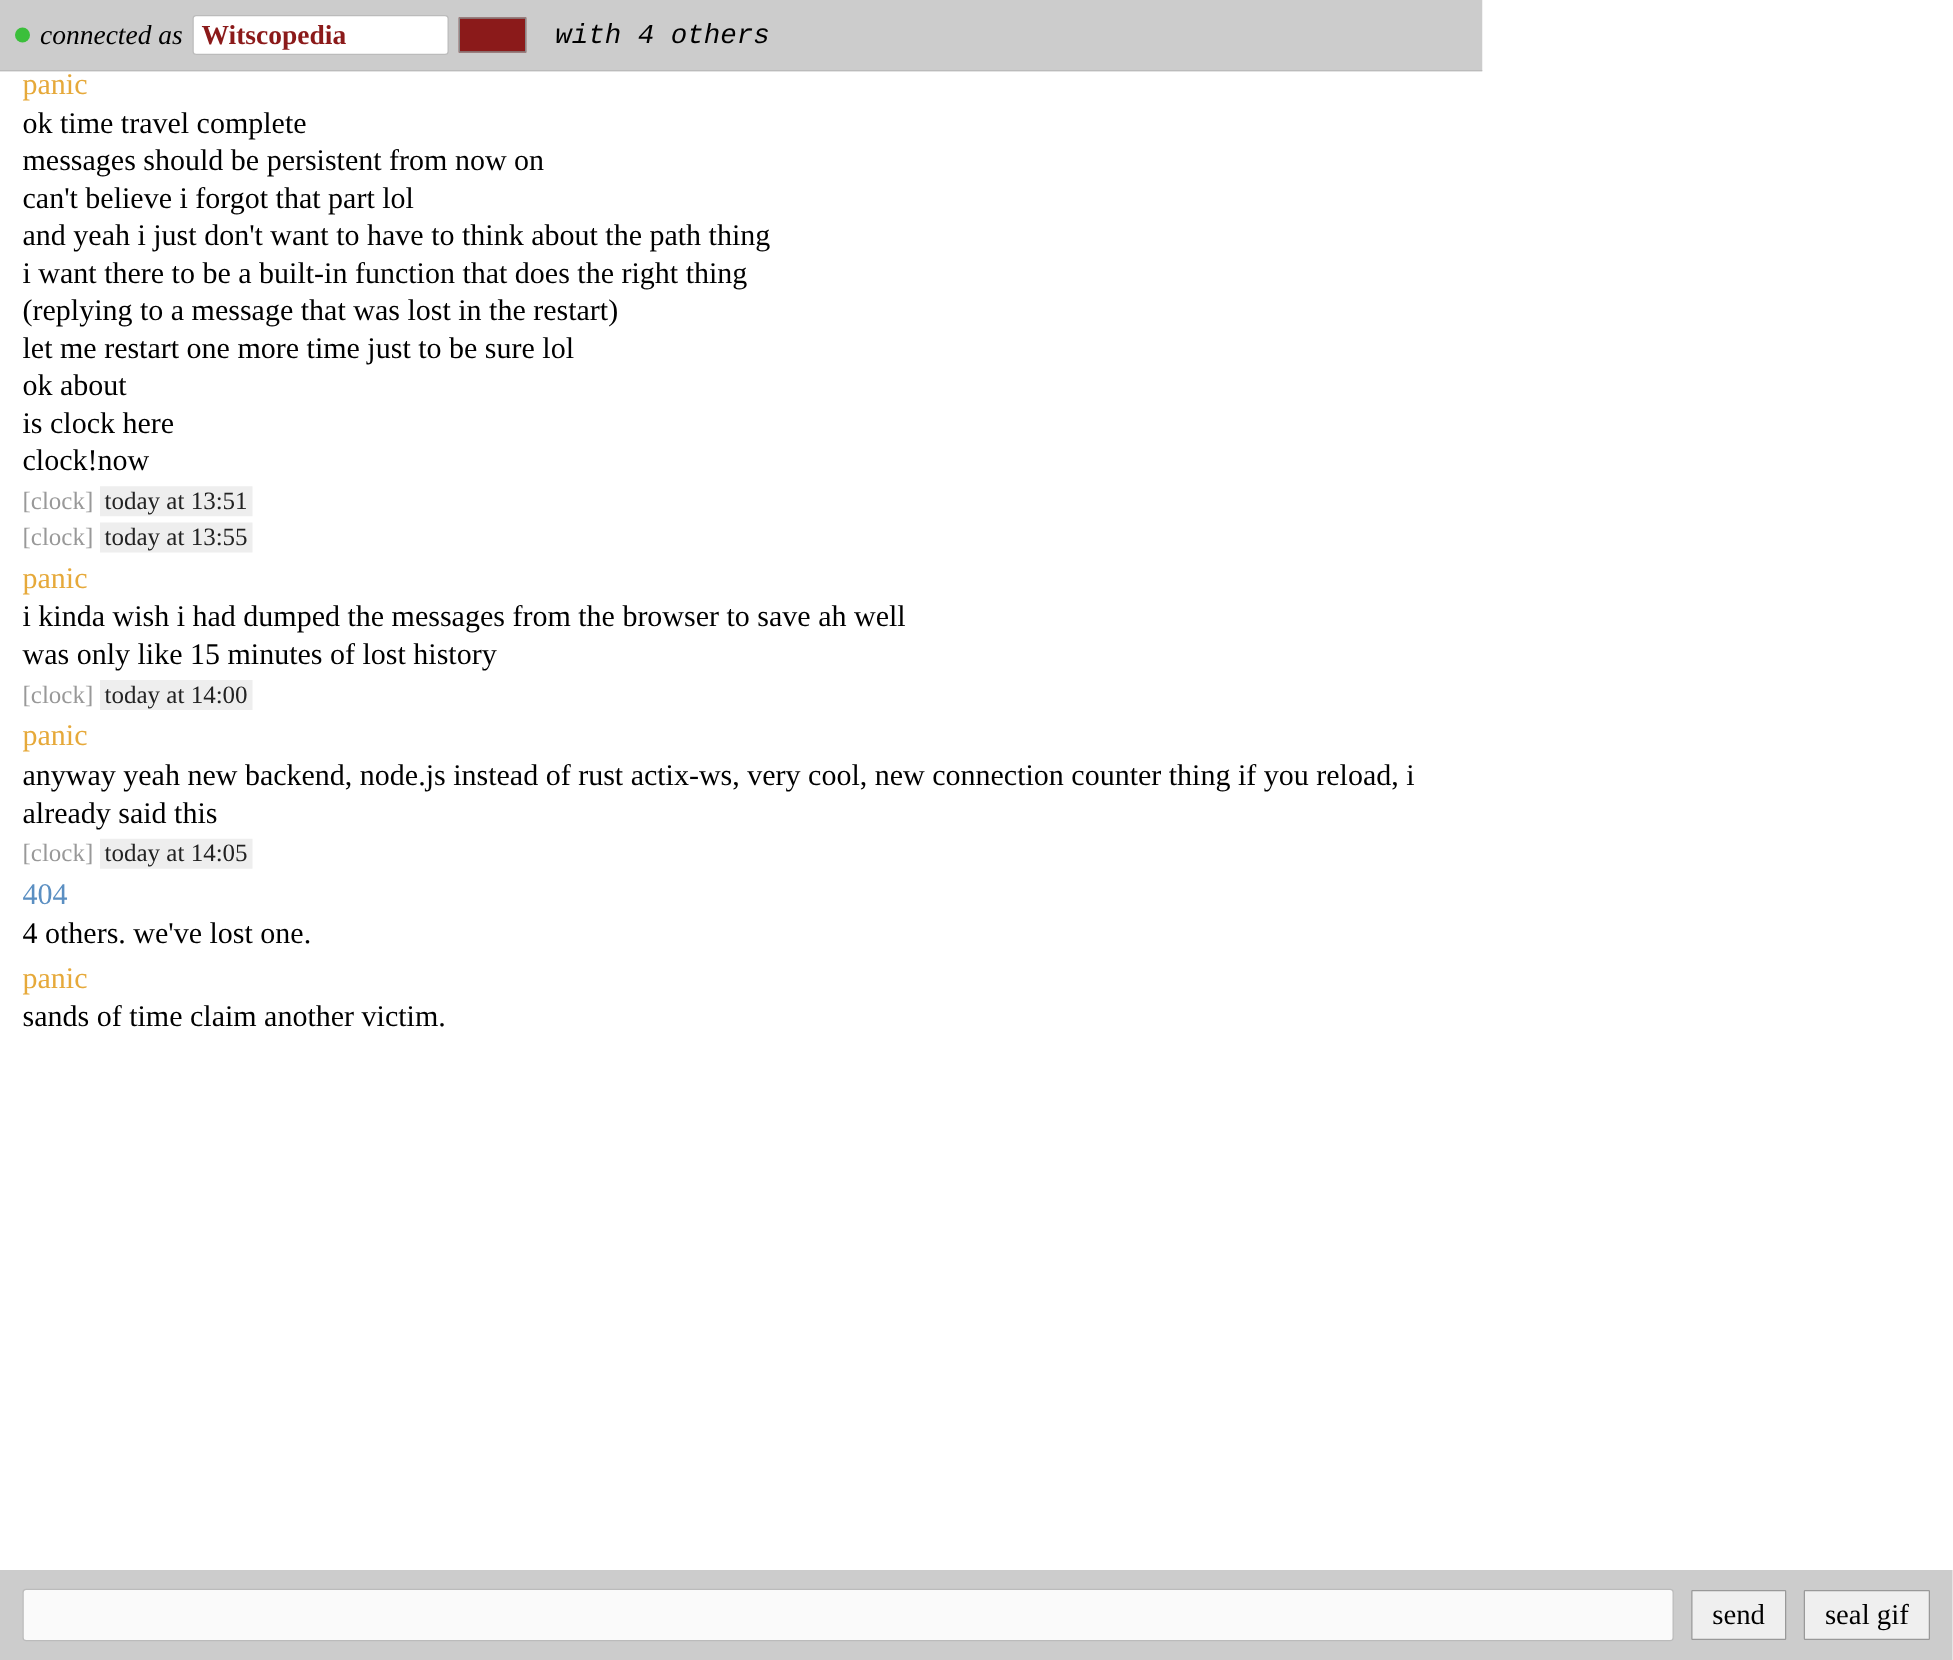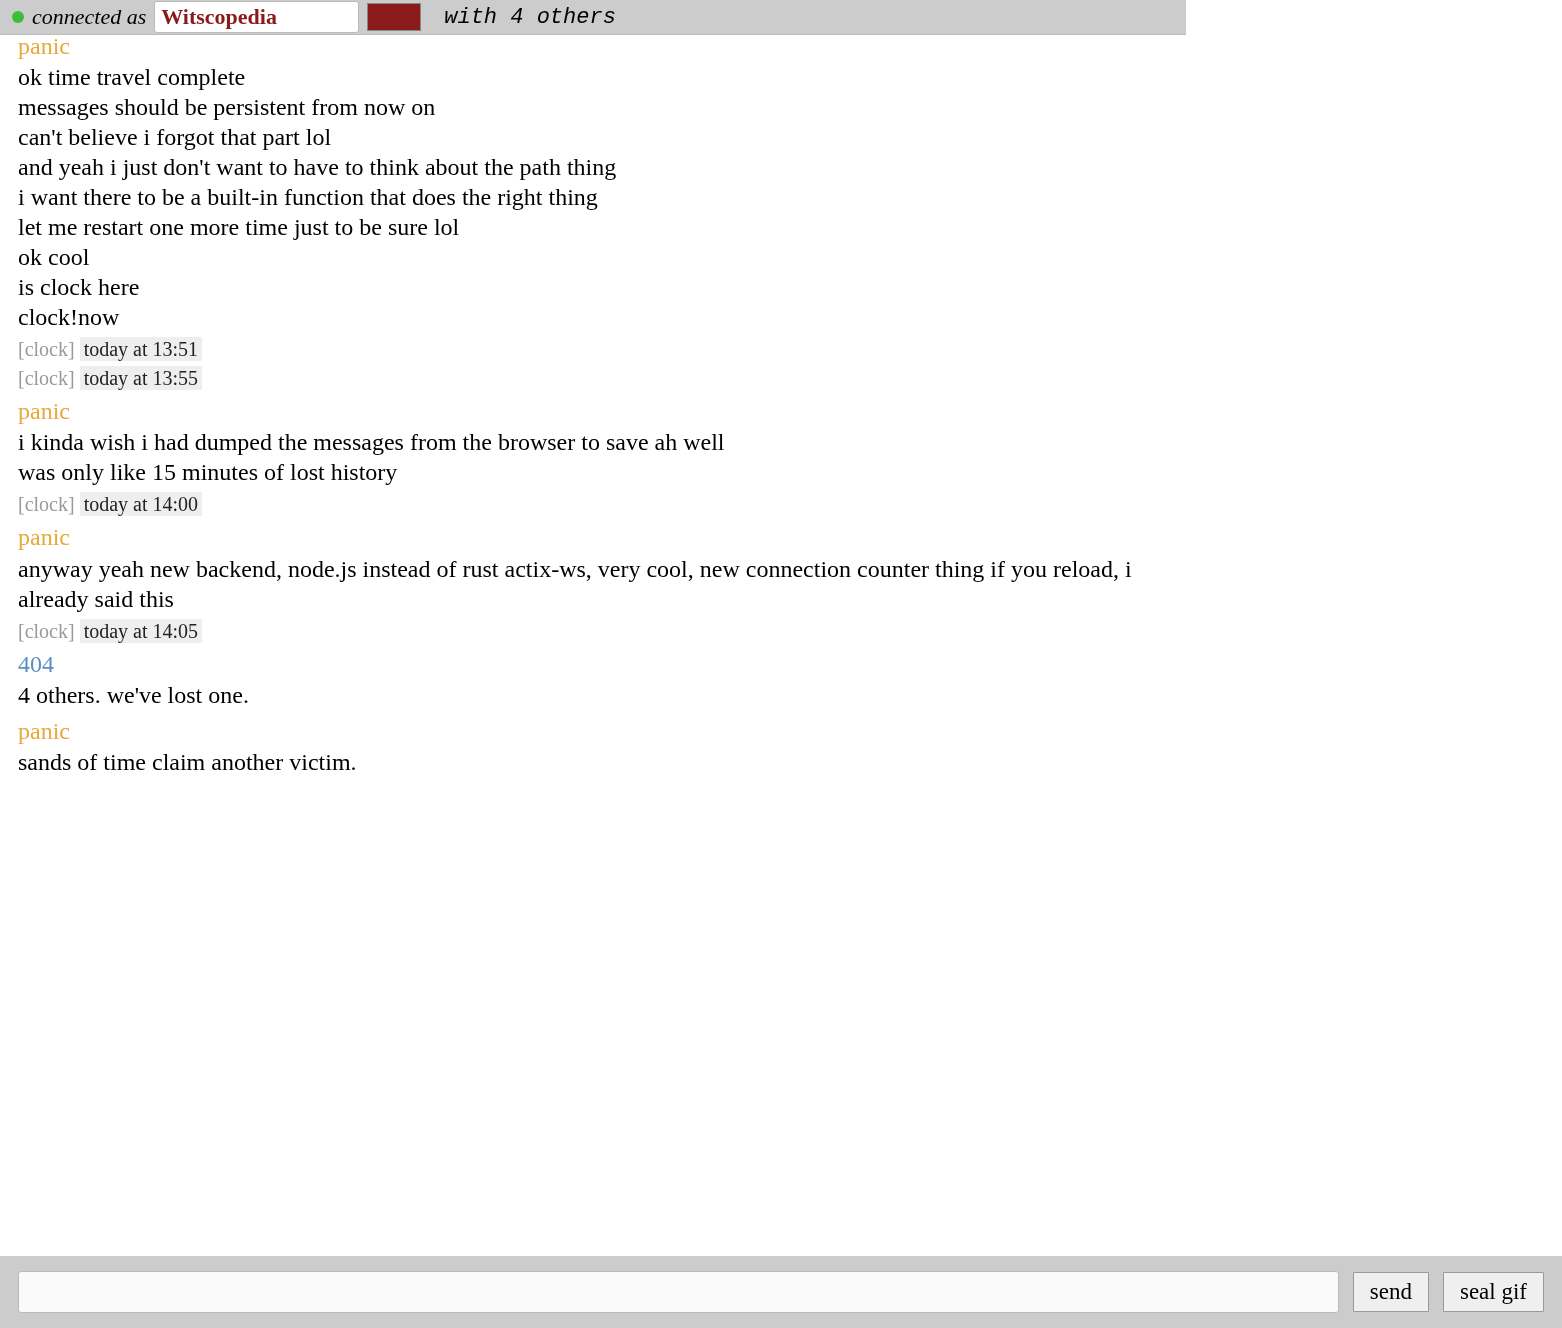--- a/index.html
+++ b/index.html
@@ -13,21 +13,21 @@
       overflow: hidden;
       background: #fff;
     }
     .header {
       background: #cccccc;
       padding: 6px 12px;
       display: flex;
       align-items: center;
       gap: 8px;
       border-bottom: 1px solid #bbb;
-      height: 35px;
+      height: 57px;
     }
     .status-dot {
       width: 12px;
       height: 12px;
       background: #3bbf3b;
       border-radius: 50%;
     }
     .connected-as {
       font-style: italic;
     }
@@ -133,22 +133,23 @@
 
 <div class="messages">
   <div class="scroll-inner" id="scroll-inner">
       <div class="msg-block">
         <div class="username panic">panic</div>
         <div class="msg-line">ok time travel complete</div>
         <div class="msg-line">messages should be persistent from now on</div>
         <div class="msg-line">can't believe i forgot that part lol</div>
         <div class="msg-line">and yeah i just don't want to have to think about the path thing</div>
         <div class="msg-line">i want there to be a built-in function that does the right thing</div>
+        <div class="msg-line">(replying to a message that was lost in the restart)</div>
         <div class="msg-line">let me restart one more time just to be sure lol</div>
-        <div class="msg-line">ok cool</div>
+        <div class="msg-line">ok about</div>
         <div class="msg-line">is clock here</div>
         <div class="msg-line">clock!now</div>
       </div>
       <div class="system-line"><span class="system-label">[clock]  </span><span class="system-time">today at 13:51</span></div>
       <div class="system-line"><span class="system-label">[clock]  </span><span class="system-time">today at 13:55</span></div>
       <div class="msg-block">
         <div class="username panic">panic</div>
         <div class="msg-line">i kinda wish i had dumped the messages from the browser to save ah well</div>
         <div class="msg-line">was only like 15 minutes of lost history</div>
       </div>

